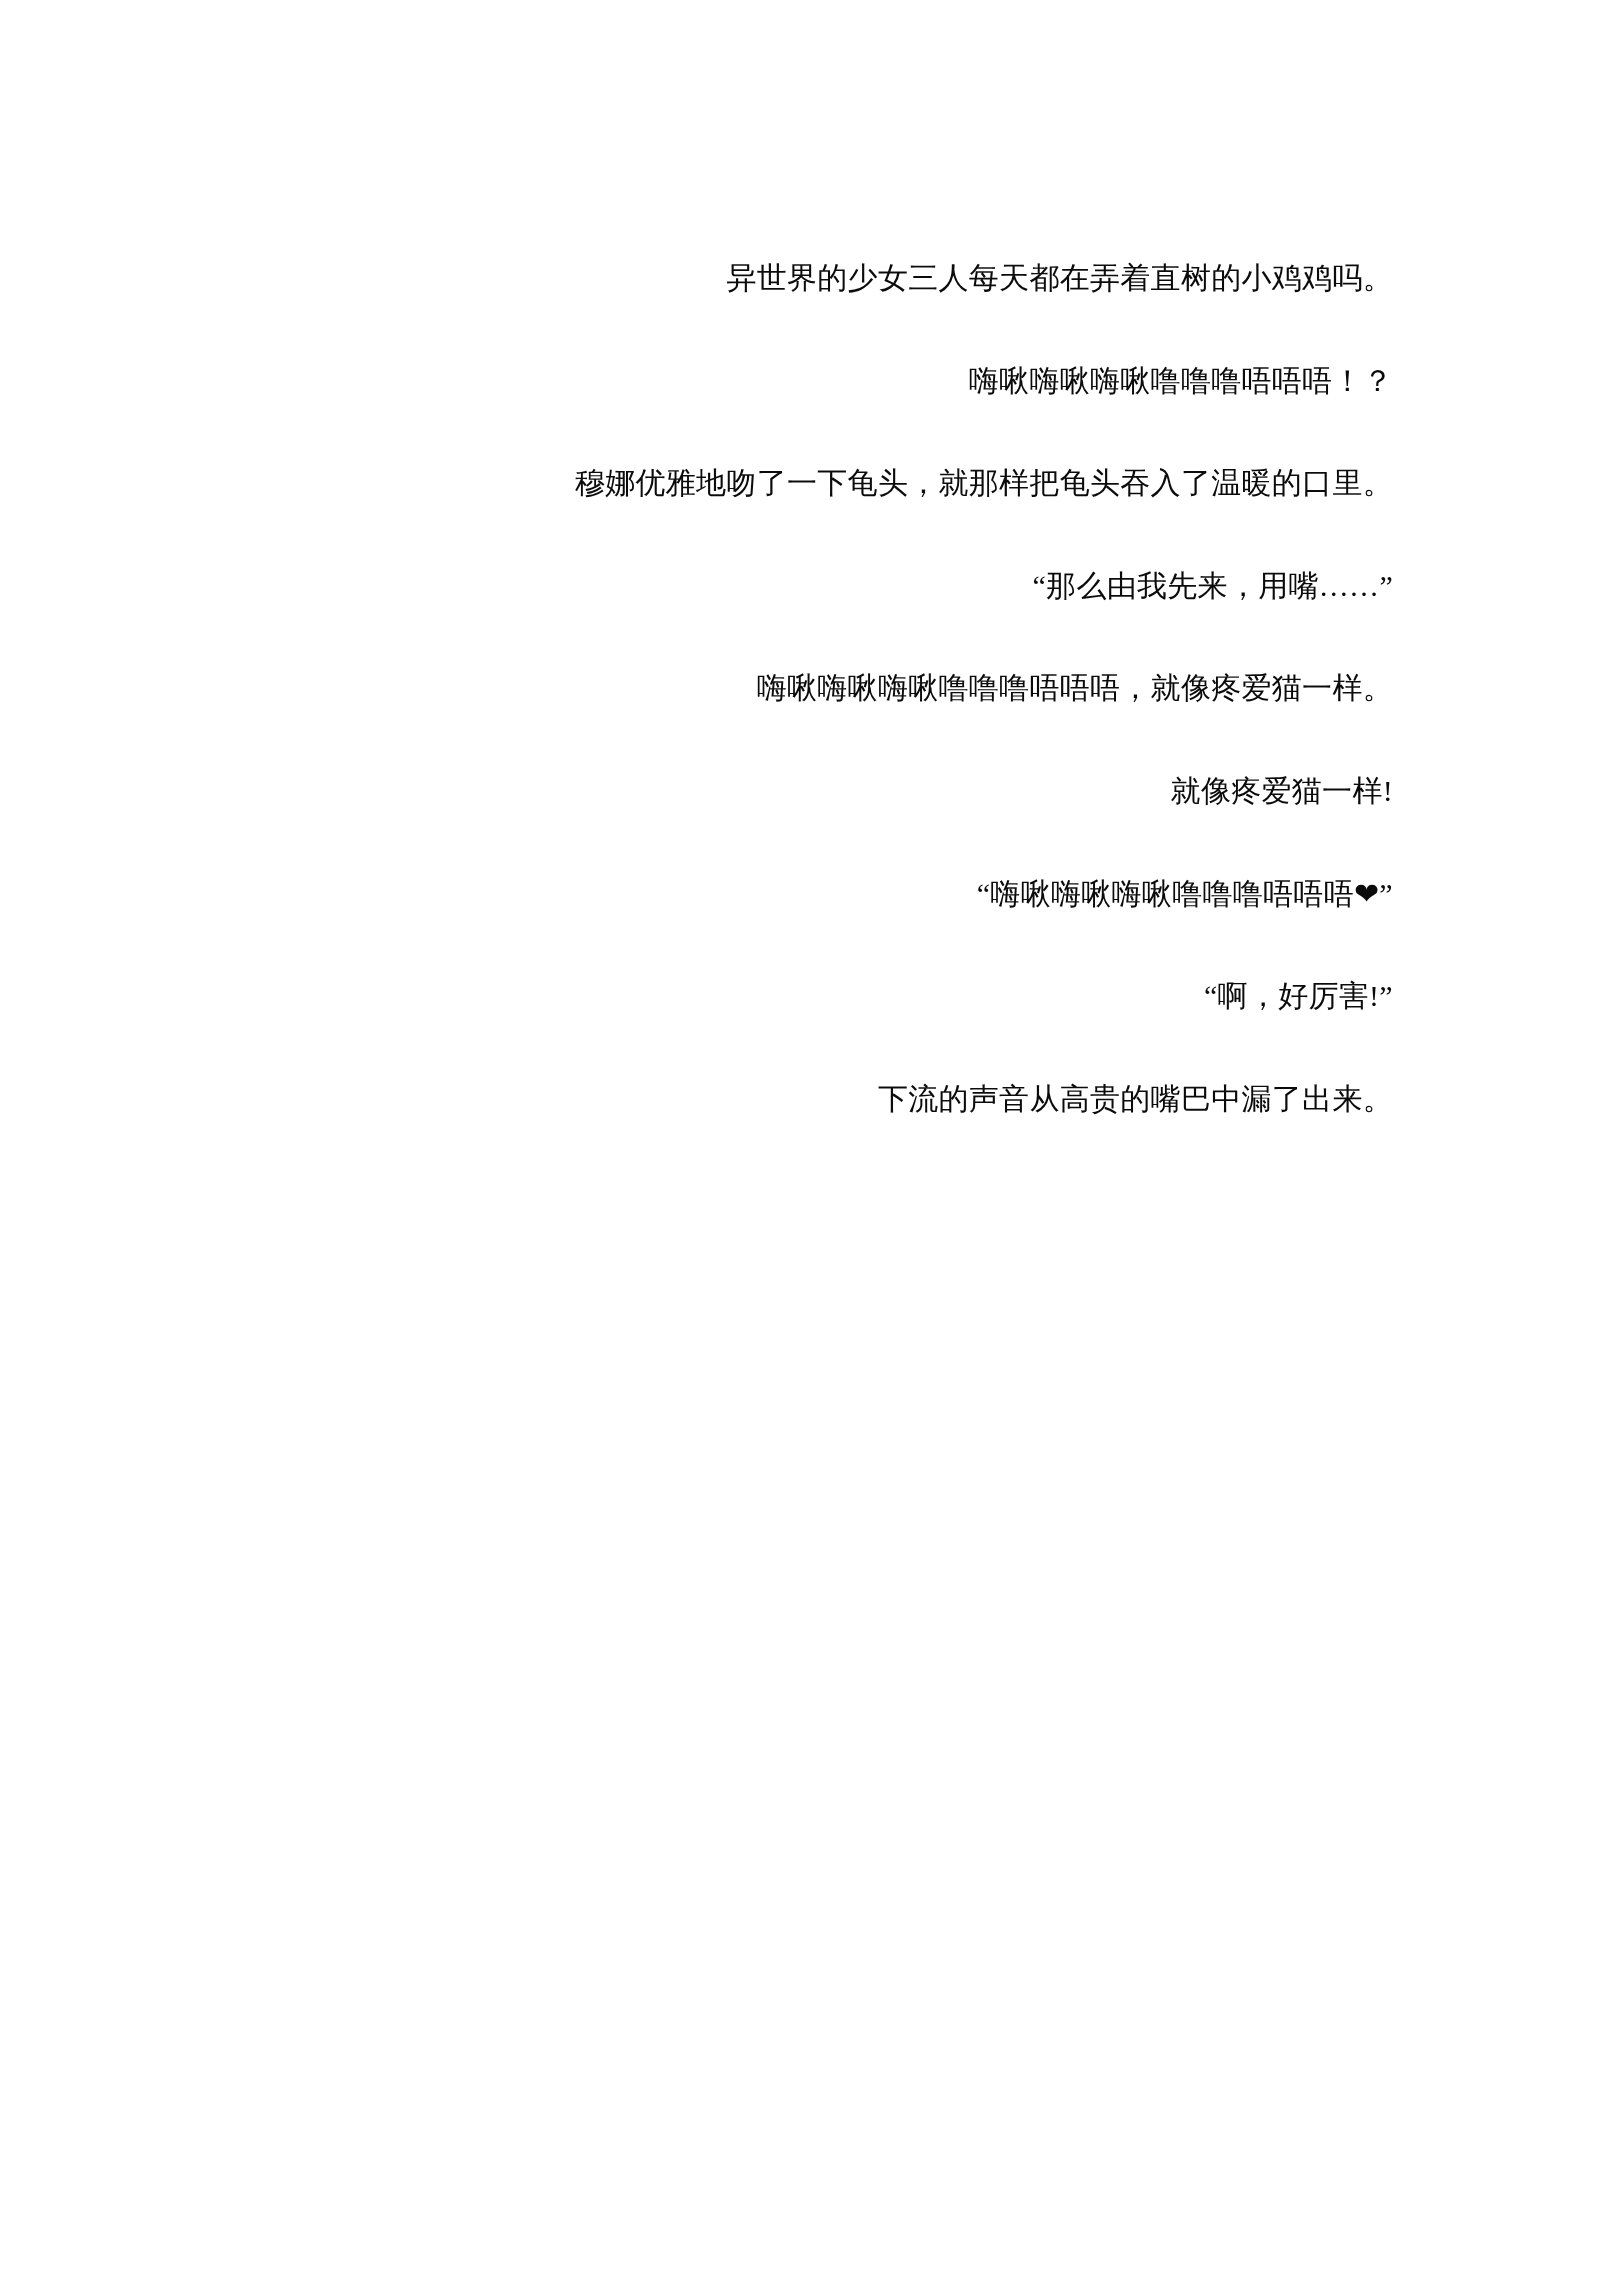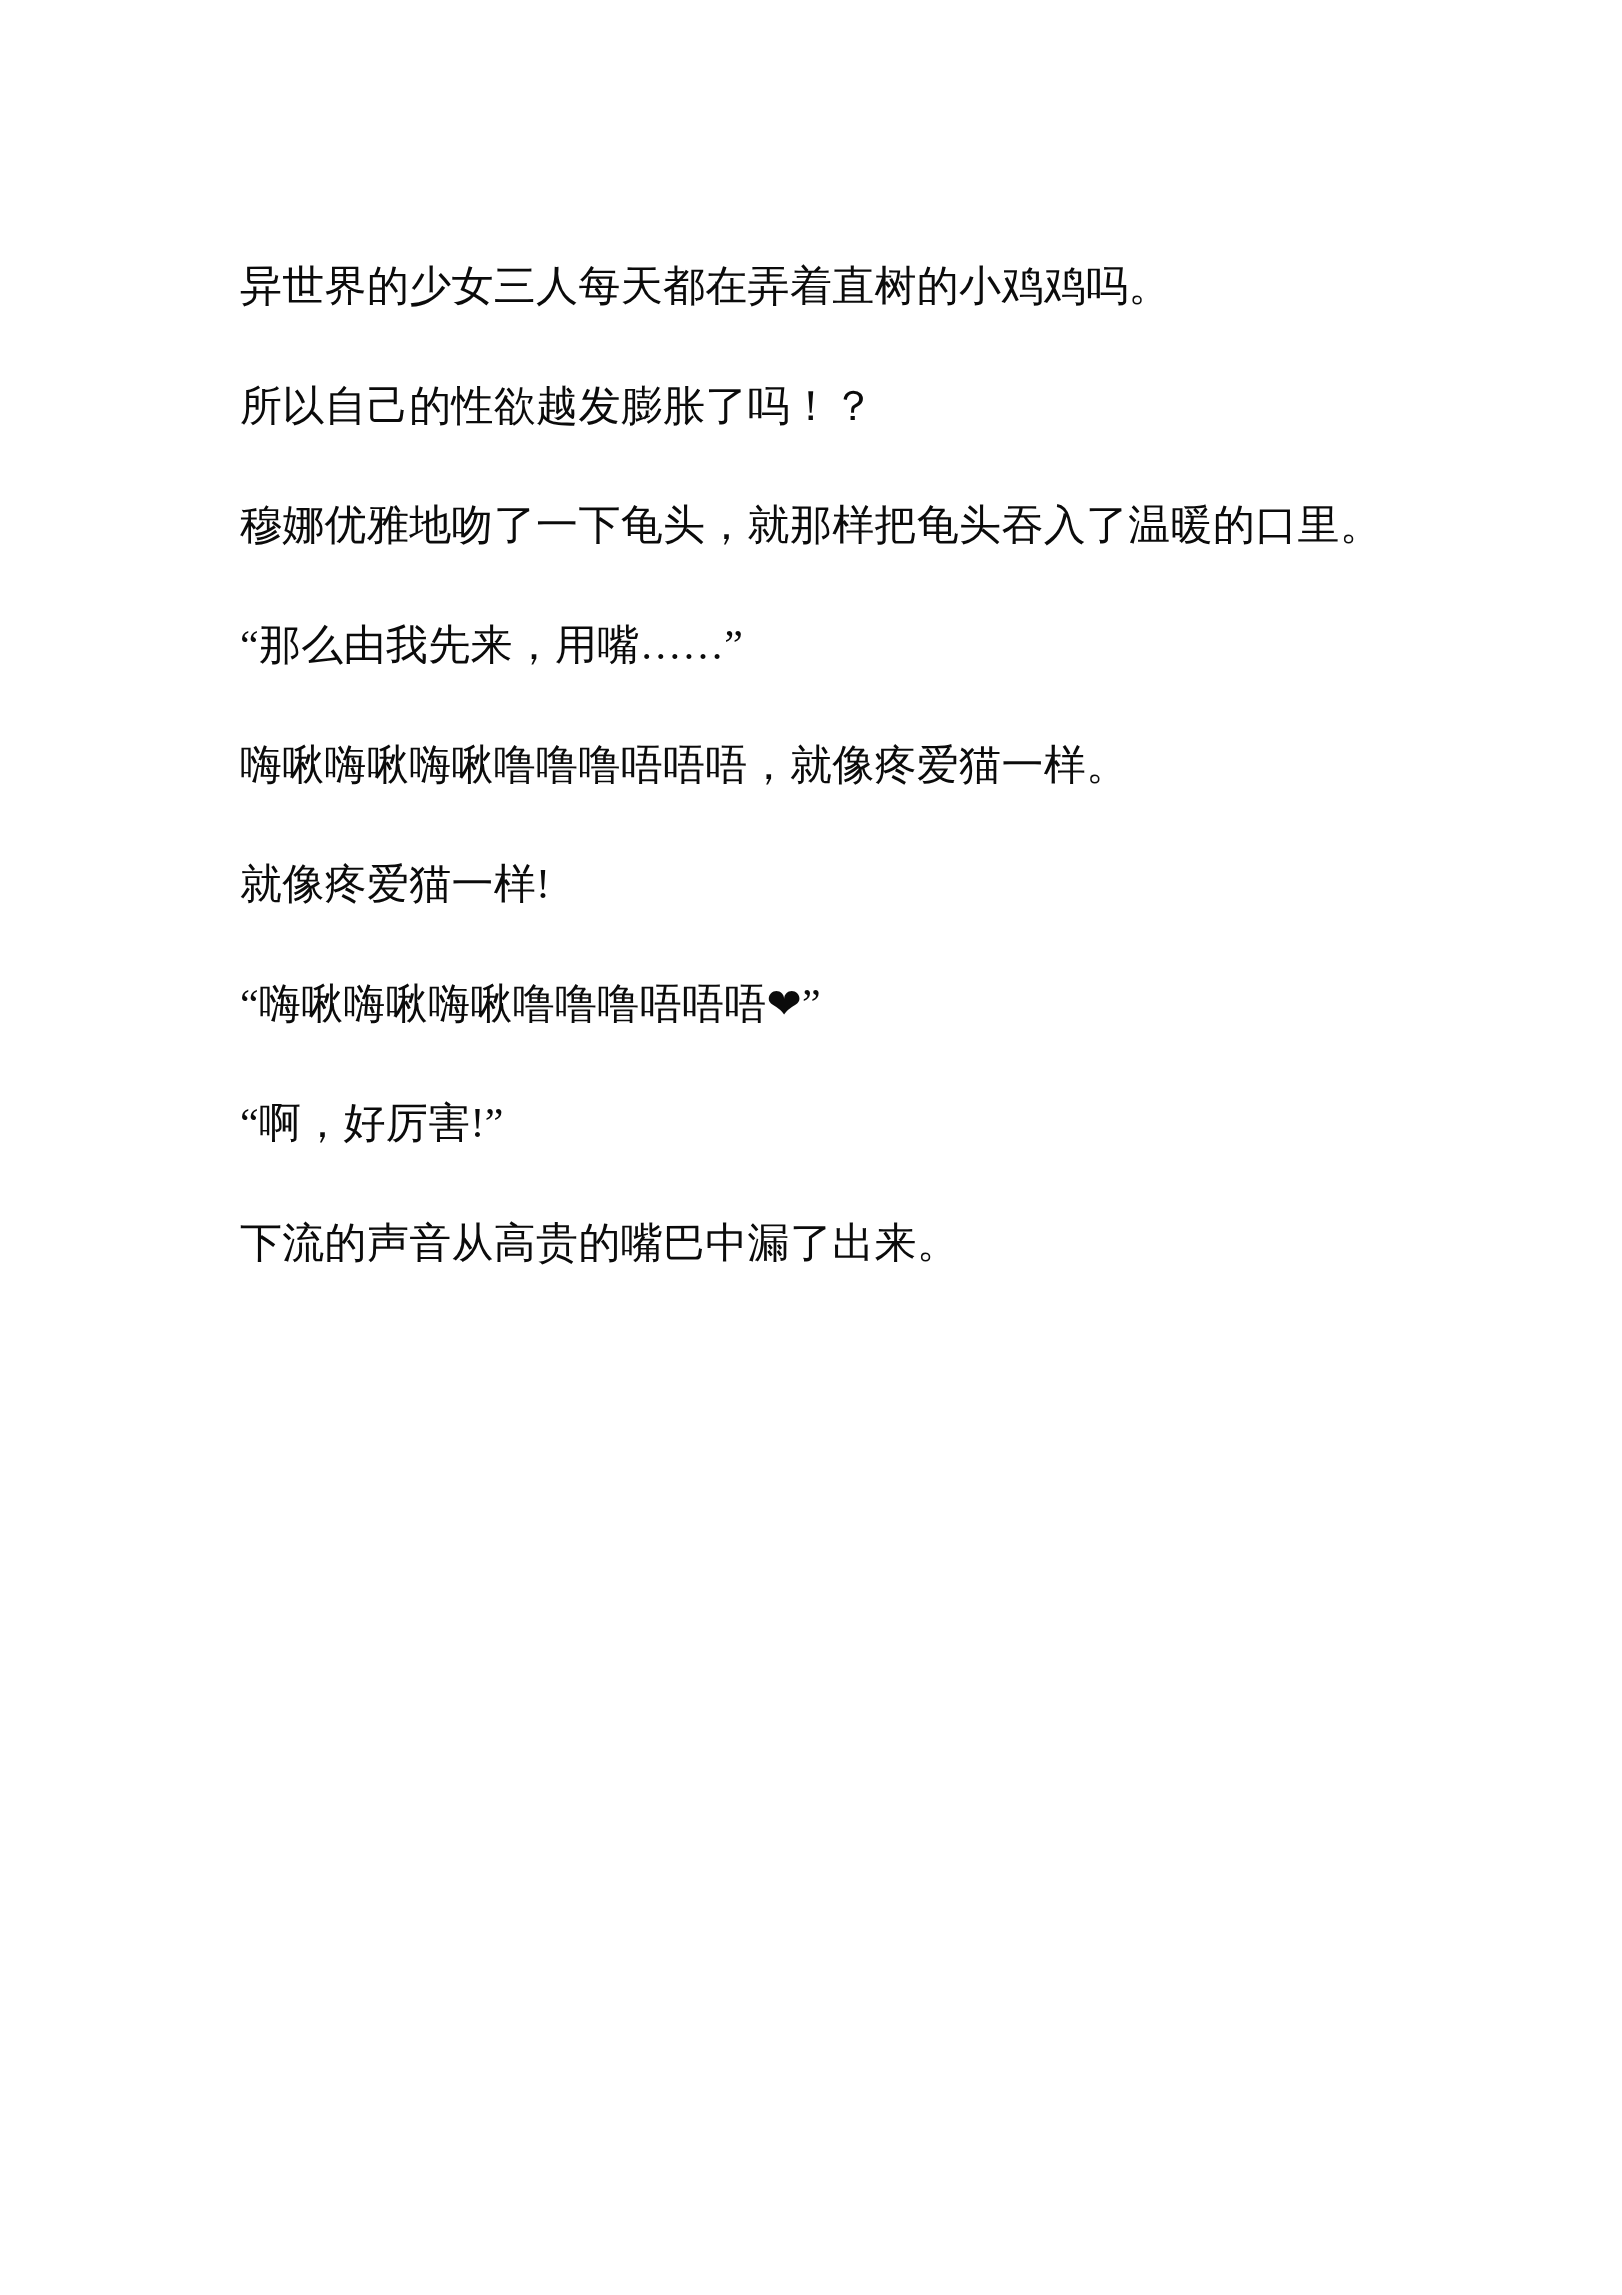--- a/index.html
+++ b/index.html
@@ -18,39 +18,39 @@
     box-sizing: border-box;
     width: 1623px;
     height: 2295px;
     padding: 257px 230px 0 240px;
     background: #ffffff;
   }
   .doc-body {
     display: block;
   }
   .para {
-    font-size: 42px;
+    font-size: 30px;
     line-height: 1.42;
     letter-spacing: 0.3px;
     margin: 0 0 60px 0;
     color: #0b0b0b;
-    text-align: left;
+    text-align: right;
     word-break: break-word;
   }
   .para:last-child {
     margin-bottom: 13px;
   }
 </style>
 </head>
 <body>
 
 <div class="page">
   <div class="doc-body">
     <p class="para">异世界的少女三人每天都在弄着直树的小鸡鸡吗。</p>
-    <p class="para">所以自己的性欲越发膨胀了吗！？</p>
+    <p class="para">嗨啾嗨啾嗨啾噜噜噜唔唔唔！？</p>
     <p class="para">穆娜优雅地吻了一下龟头，就那样把龟头吞入了温暖的口里。</p>
     <p class="para">“那么由我先来，用嘴……”</p>
     <p class="para">嗨啾嗨啾嗨啾噜噜噜唔唔唔，就像疼爱猫一样。</p>
     <p class="para">就像疼爱猫一样!</p>
     <p class="para">“嗨啾嗨啾嗨啾噜噜噜唔唔唔❤”</p>
     <p class="para">“啊，好厉害!”</p>
     <p class="para">下流的声音从高贵的嘴巴中漏了出来。</p>
   </div>
 </div>
 

